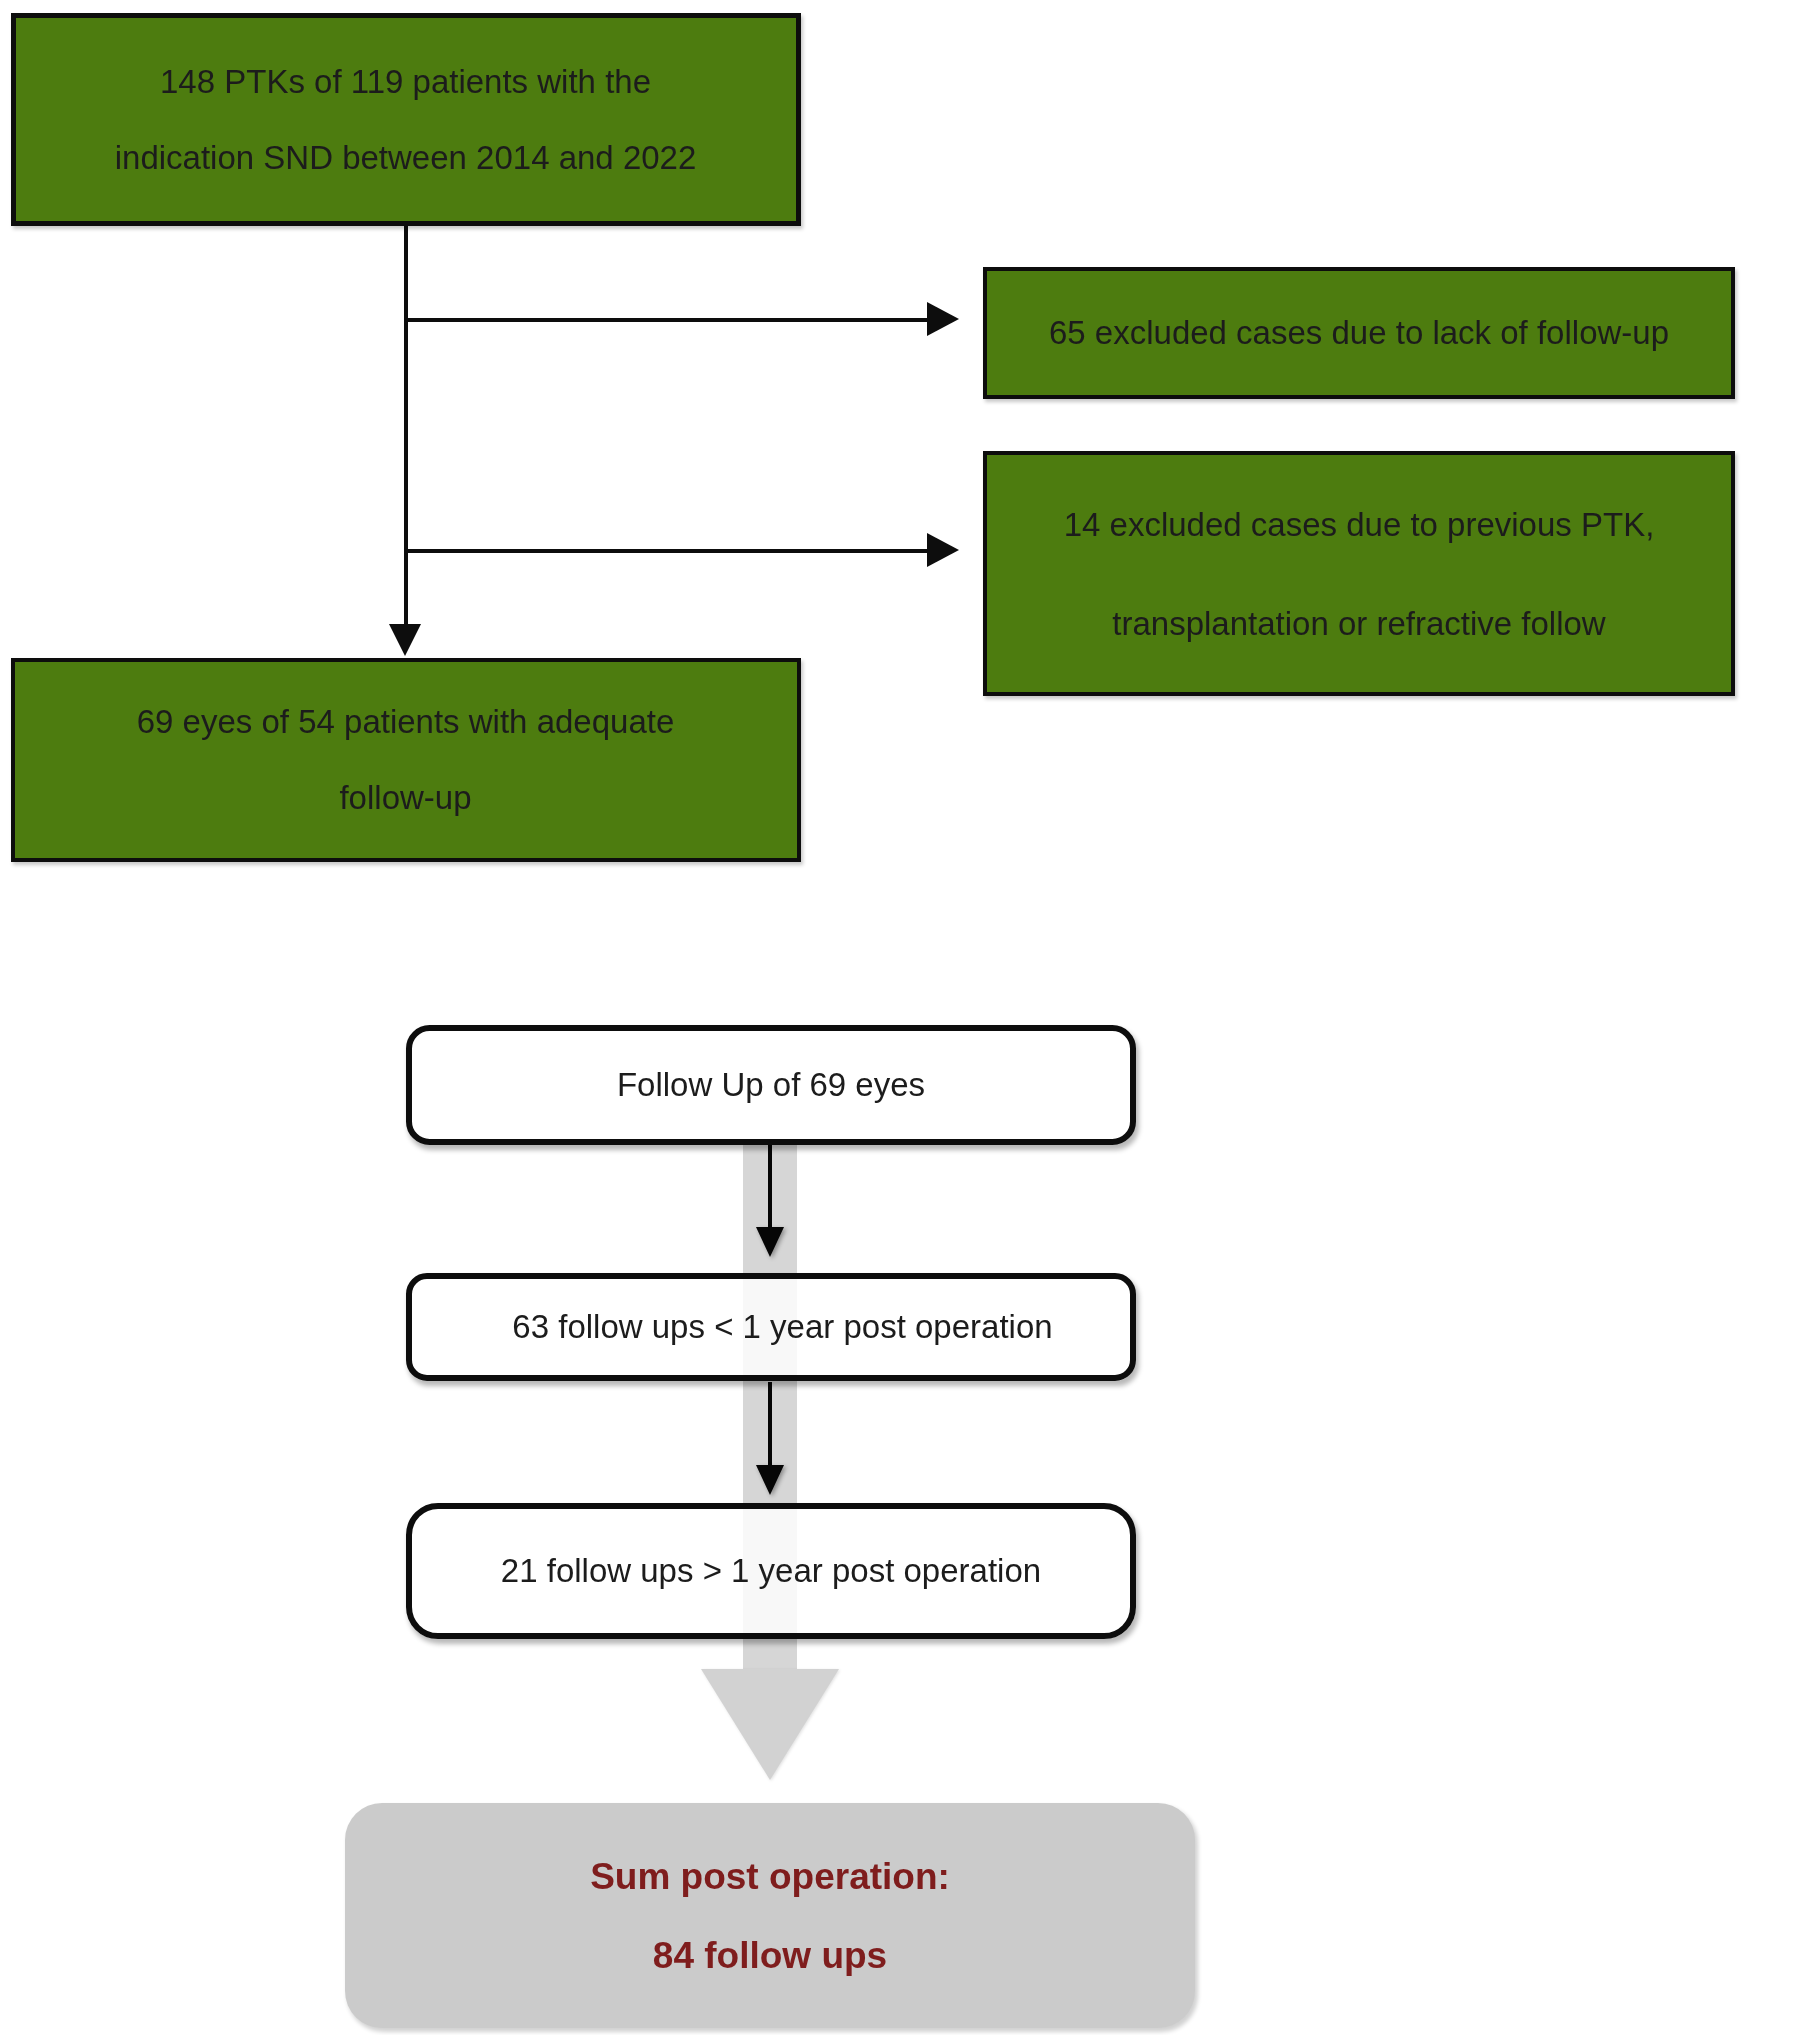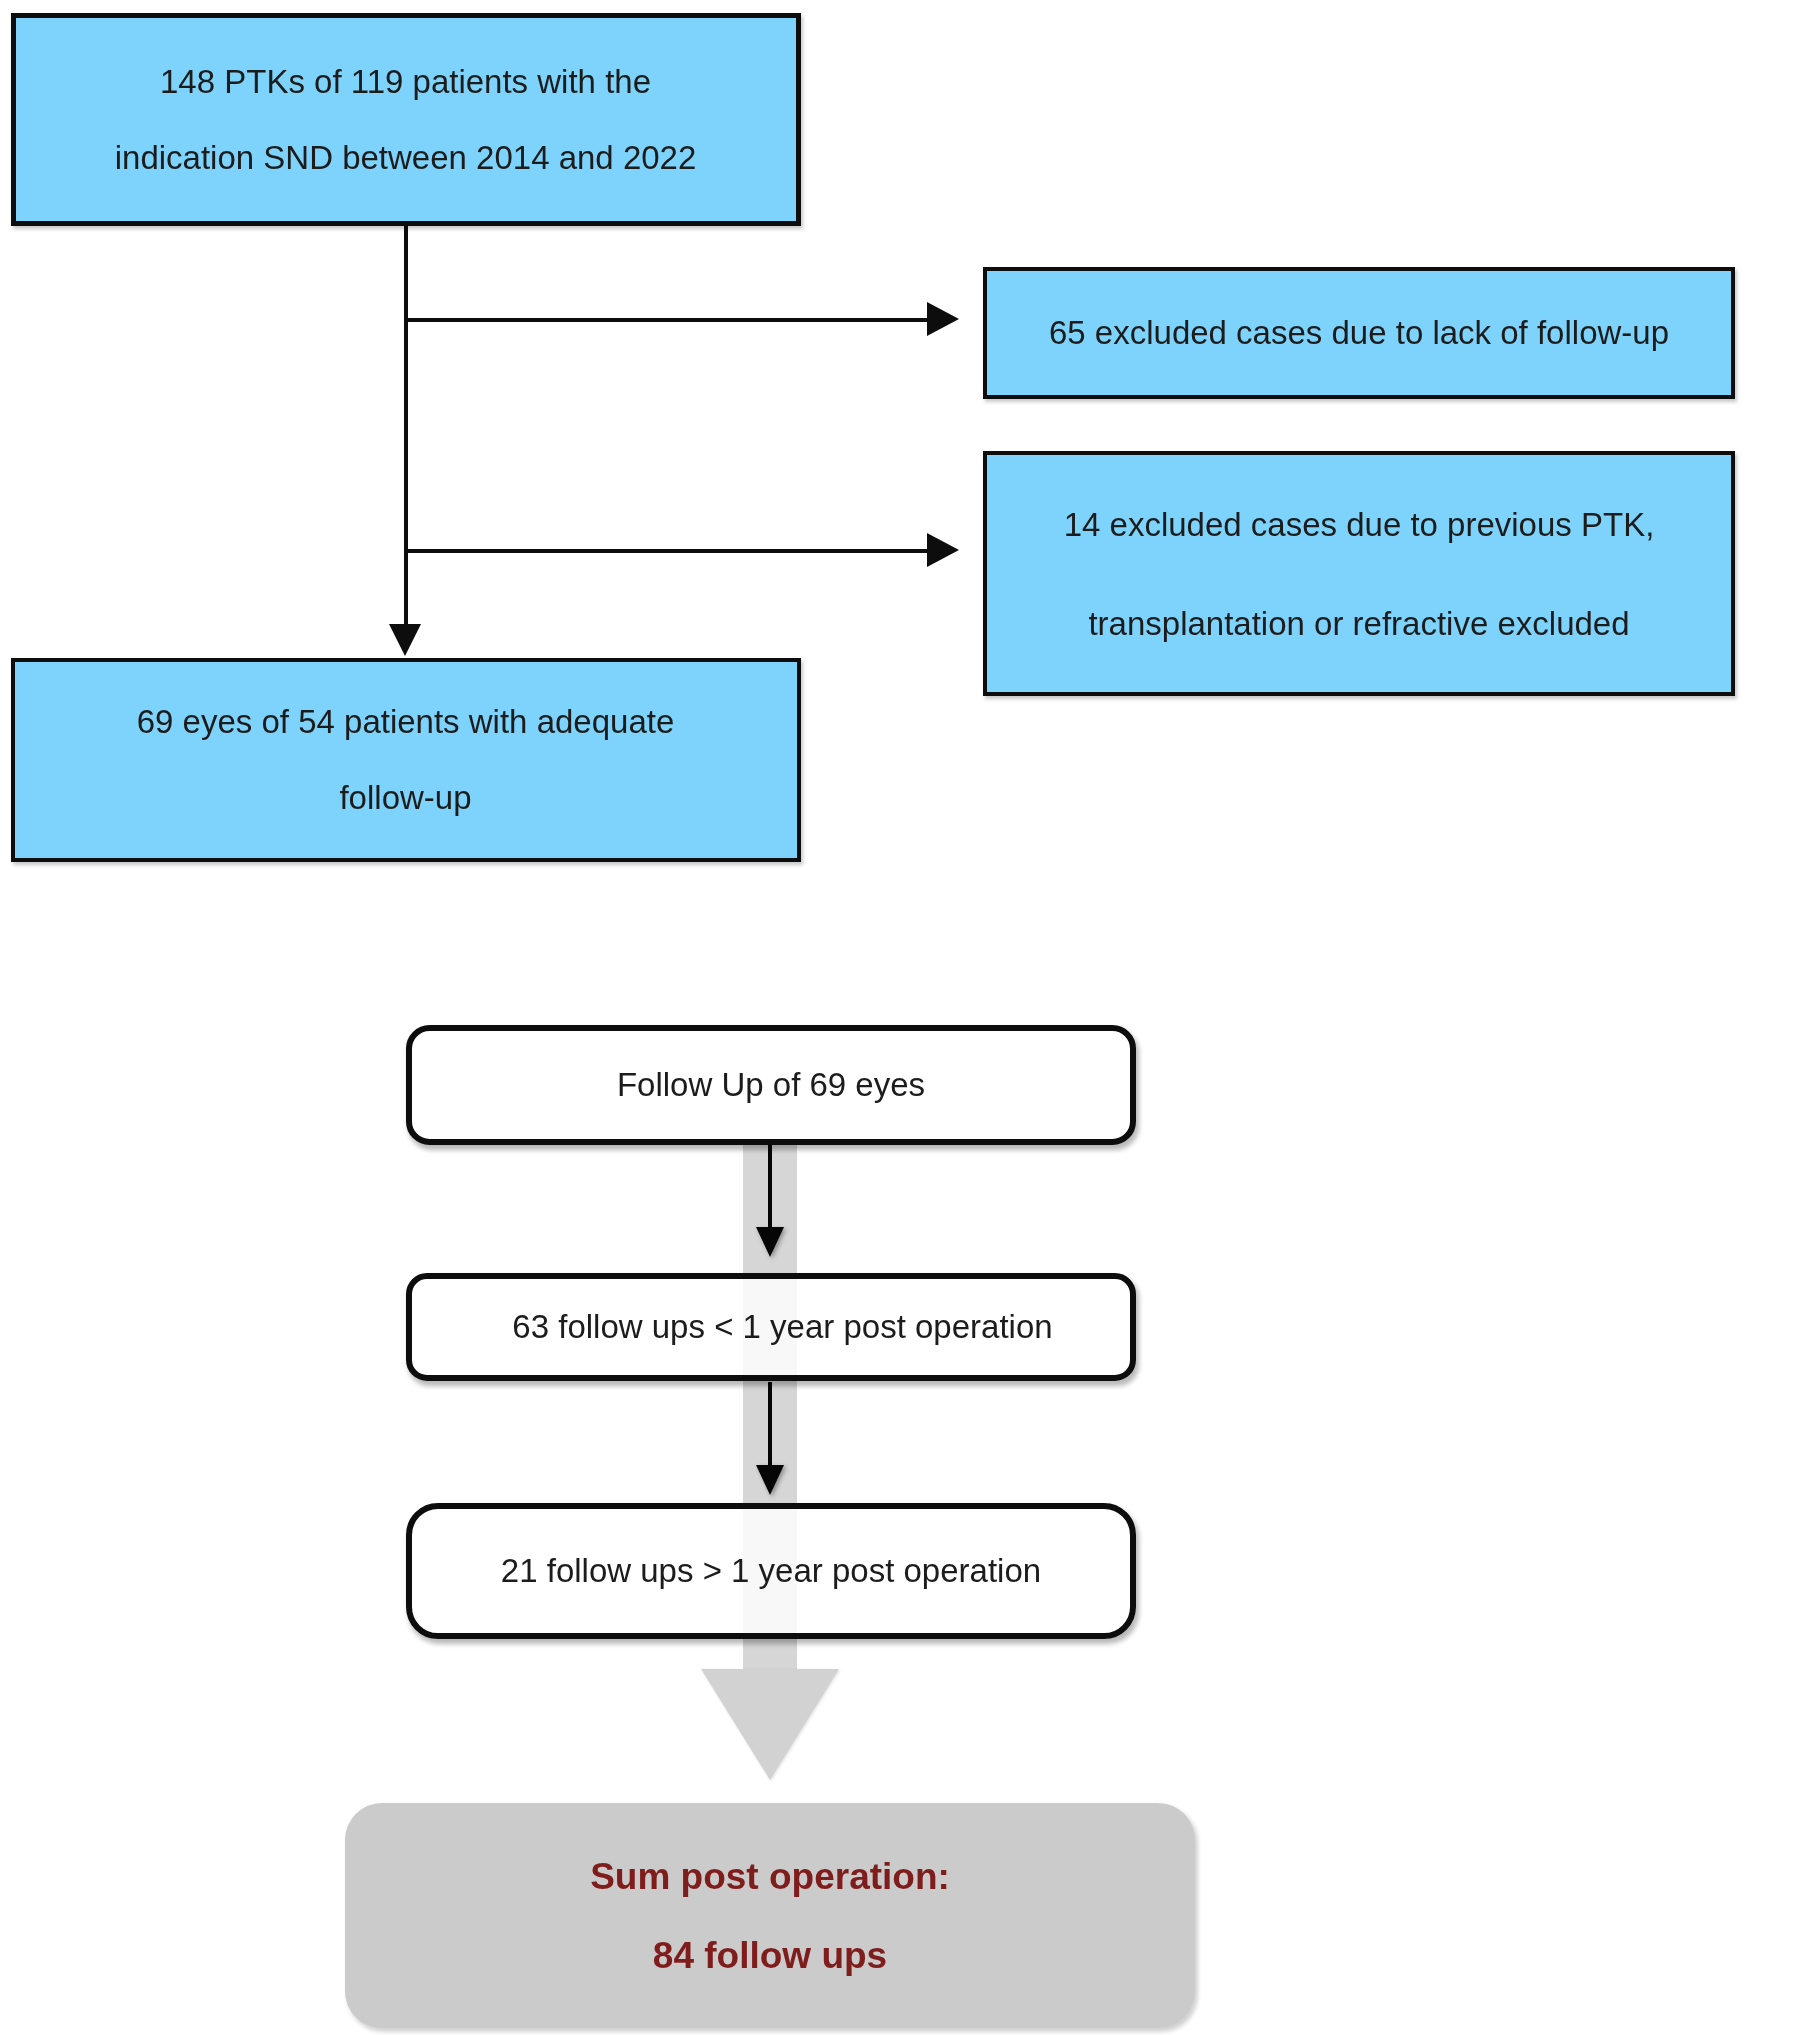--- a/index.html
+++ b/index.html
@@ -15,21 +15,21 @@
     position:relative;
     width:1799px;height:2035px;
     background:var(--c-bg);
     font-family:"Liberation Sans","DejaVu Sans",sans-serif;
     color:var(--c-text);
     overflow:hidden;
   }
   .box{
     position:absolute;
     box-sizing:border-box;
-    background:#7dd3fc;
+    background:#4d7c0f;
     border:4.7px solid var(--c-border);
     display:flex;flex-direction:column;
     align-items:center;justify-content:center;
     text-align:center;
     font-size:33px;
     line-height:76px;
     box-shadow:1.6px 2.6px 3.7px rgba(0,0,0,0.22);
     z-index:2;
   }
   .box span{display:block;white-space:nowrap;}
@@ -103,21 +103,21 @@
 
   <div class="box" id="box-excl-fu">
     <span>65 excluded cases due to lack of follow-up</span>
   </div>
 
   <div class="line" id="branch2-line"></div>
   <div id="branch2-head"></div>
 
   <div class="box" id="box-excl-surg">
     <span>14 excluded cases due to previous PTK,</span>
-    <span>transplantation or refractive excluded</span>
+    <span>transplantation or refractive follow</span>
   </div>
 
   <div class="box" id="box-adequate">
     <span>69 eyes of 54 patients with adequate</span>
     <span>follow-up</span>
   </div>
 
   <div id="gray-band"></div>
   <div id="gray-arrowhead"></div>
 

